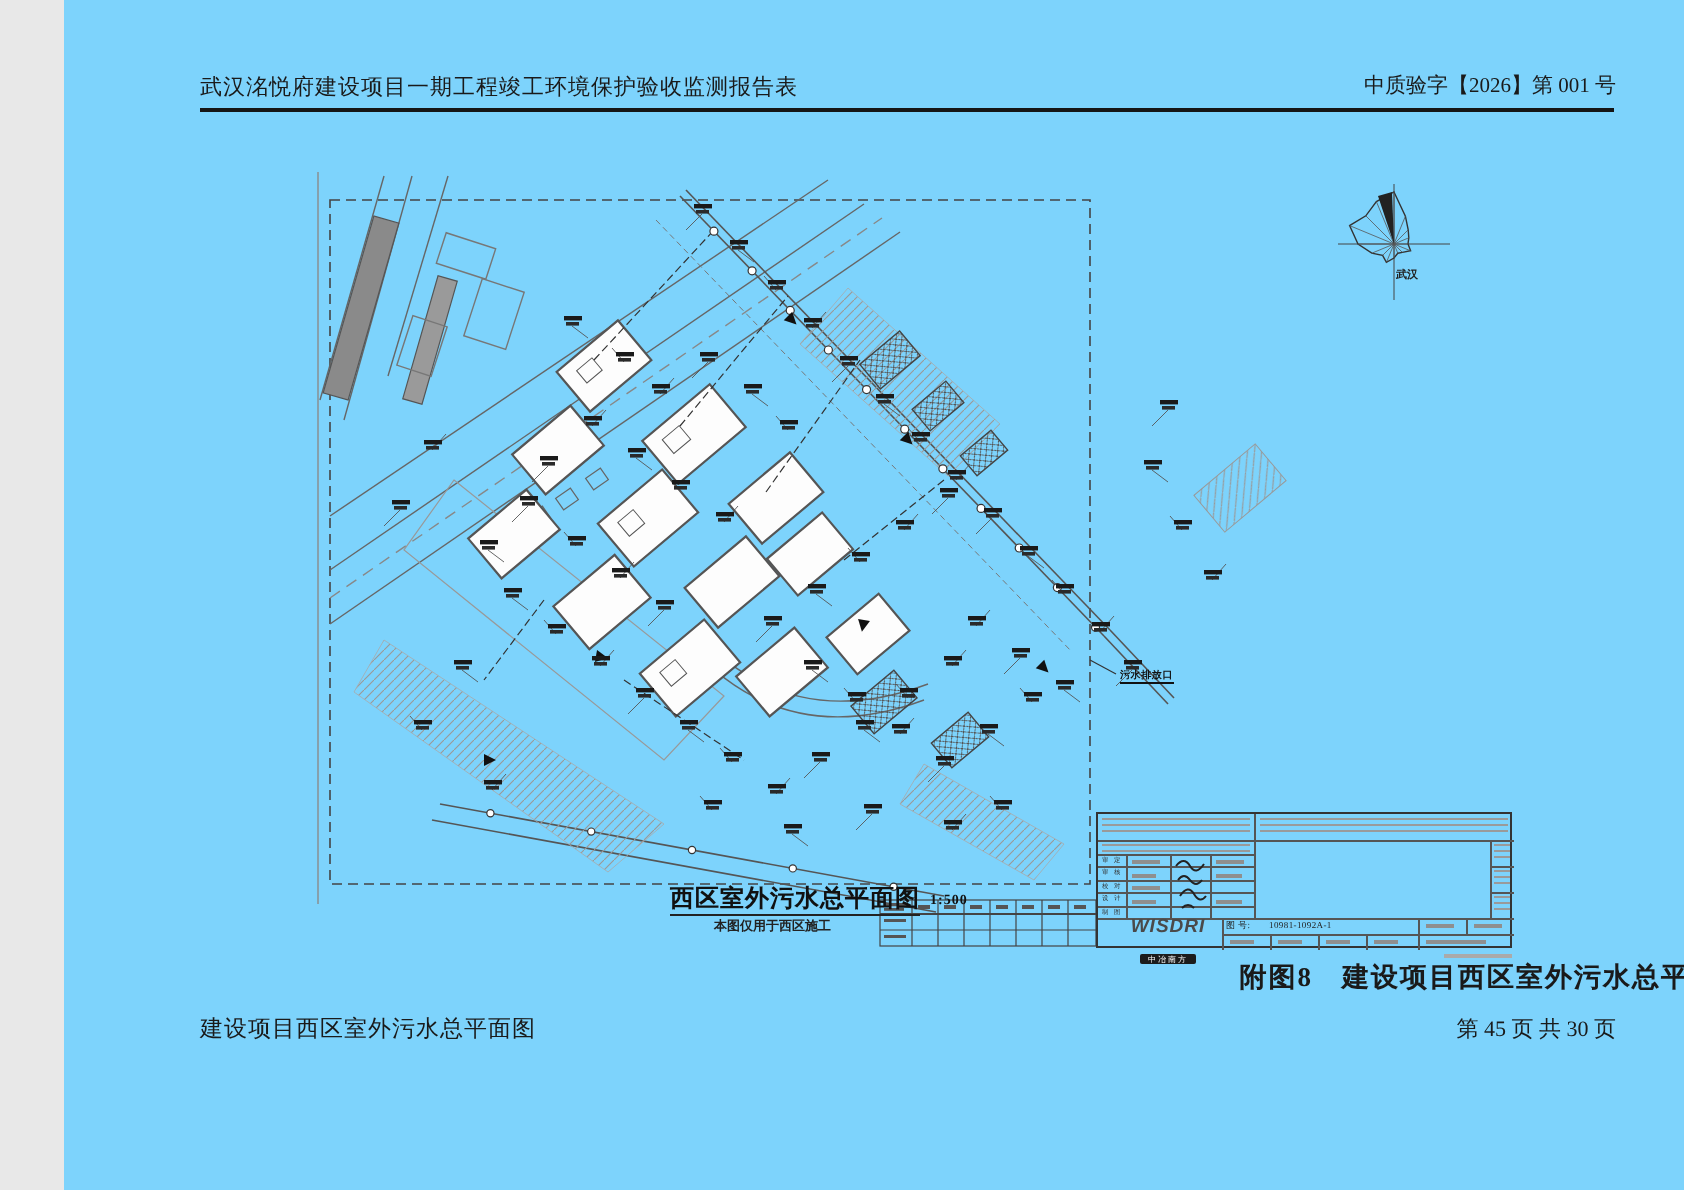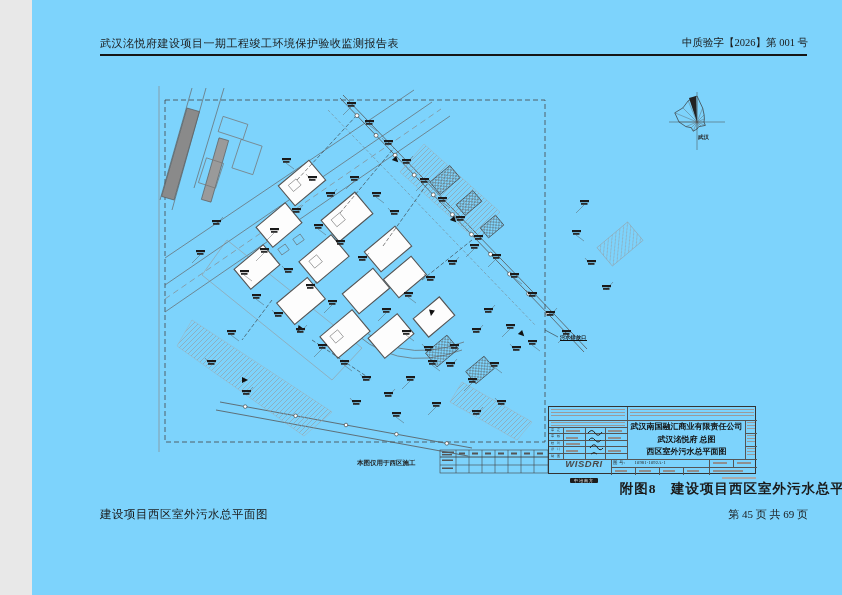--- a/index.html
+++ b/index.html
@@ -424,20 +424,23 @@
           <rect x="379" y="372.5" width="6" height="2"></rect>
             <rect x="392" y="372.5" width="6" height="2"></rect>
           <rect x="405" y="372.5" width="6" height="2"></rect>
           <rect x="310" y="379.5" width="11" height="1.5"></rect>
             <rect x="310" y="387.5" width="11" height="1.5"></rect>
         </g>
       </g>
     </svg>
   </div>
 
+  <div class="plan-title">
+    <span class="u">西区室外污水总平面图</span><span class="scale">1:500</span>
+  </div>
   <div class="plan-sub">本图仅用于西区施工</div>
   <div class="outfall">污水排放口</div>
   <div class="wr-label">武汉</div>
 
   <div class="tb">
 
     <div class="cell" style="left:0;top:13px;width:208px;height:0;border-top-width:0.8px;"></div>
     <div class="cell" style="left:78px;top:0;width:0;height:52px;border-left-width:0.8px;"></div>
     <div class="cell" style="left:0;top:52px;width:208px;height:0;border-top-width:0.9px;"></div>
     <div class="cell" style="left:0;top:20px;width:78px;height:0;border-top-width:0.5px;"></div>
@@ -475,25 +478,20 @@
     <div class="smbar" style="left:59px;top:23px;width:14px;"></div>
     <div class="smbar" style="left:59px;top:29.5px;width:13px;"></div>
     <div class="smbar" style="left:59px;top:42.5px;width:13px;"></div>
     <svg width="22" height="30" style="position:absolute;left:37px;top:21px;">
       <path d="M2,5 q4,-5 7,0 t7,-1 M3,12 q3,-4 6,0 t6,0 M4,20 q4,-6 7,-1 t6,1 M5,26 q3,-3 6,0" stroke="#222" stroke-width="1" fill="none"></path>
     </svg>
     <div class="smudge" style="position:absolute;left:198px;top:15px;width:8px;height:9px;"></div>
     <div class="smudge" style="position:absolute;left:198px;top:28px;width:8px;height:9px;"></div>
     <div class="smudge" style="position:absolute;left:198px;top:41px;width:8px;height:9px;"></div>
 
-    <div class="tb-company">
-      <div>武汉南国融汇商业有限责任公司</div>
-      <div>武汉洺悦府 总图</div>
-      <div>西区室外污水总平面图</div>
-    </div>
 
     <div class="tb-logo">
       <div class="wm">WISDRI</div>
       <div class="wm2">中冶南方</div>
     </div>
 
     <div class="tb-no">
       <span>图 号:</span>
       <span style="margin-left:8px;">10981-1092A-1</span>
     </div>
@@ -502,14 +500,14 @@
     <div class="smbar" style="left:114px;top:63px;width:12px;"></div>
     <div class="smbar" style="left:138px;top:63px;width:12px;"></div>
     <div class="smbar" style="left:164px;top:55px;width:14px;"></div>
     <div class="smbar" style="left:188px;top:55px;width:14px;"></div>
     <div class="smbar" style="left:164px;top:63px;width:30px;"></div>
   </div>
   <div class="smbar" style="left:690px;top:477px;width:34px;background:#aaa;"></div>
 
   <div class="caption">附图8　建设项目西区室外污水总平面图</div>
   <div class="ftr-left">建设项目西区室外污水总平面图</div>
-  <div class="ftr-right">第 45 页 共 69 页</div>
+  <div class="ftr-right">第 45 页 共 30 页</div>
 </div>
 
 </body></html>

